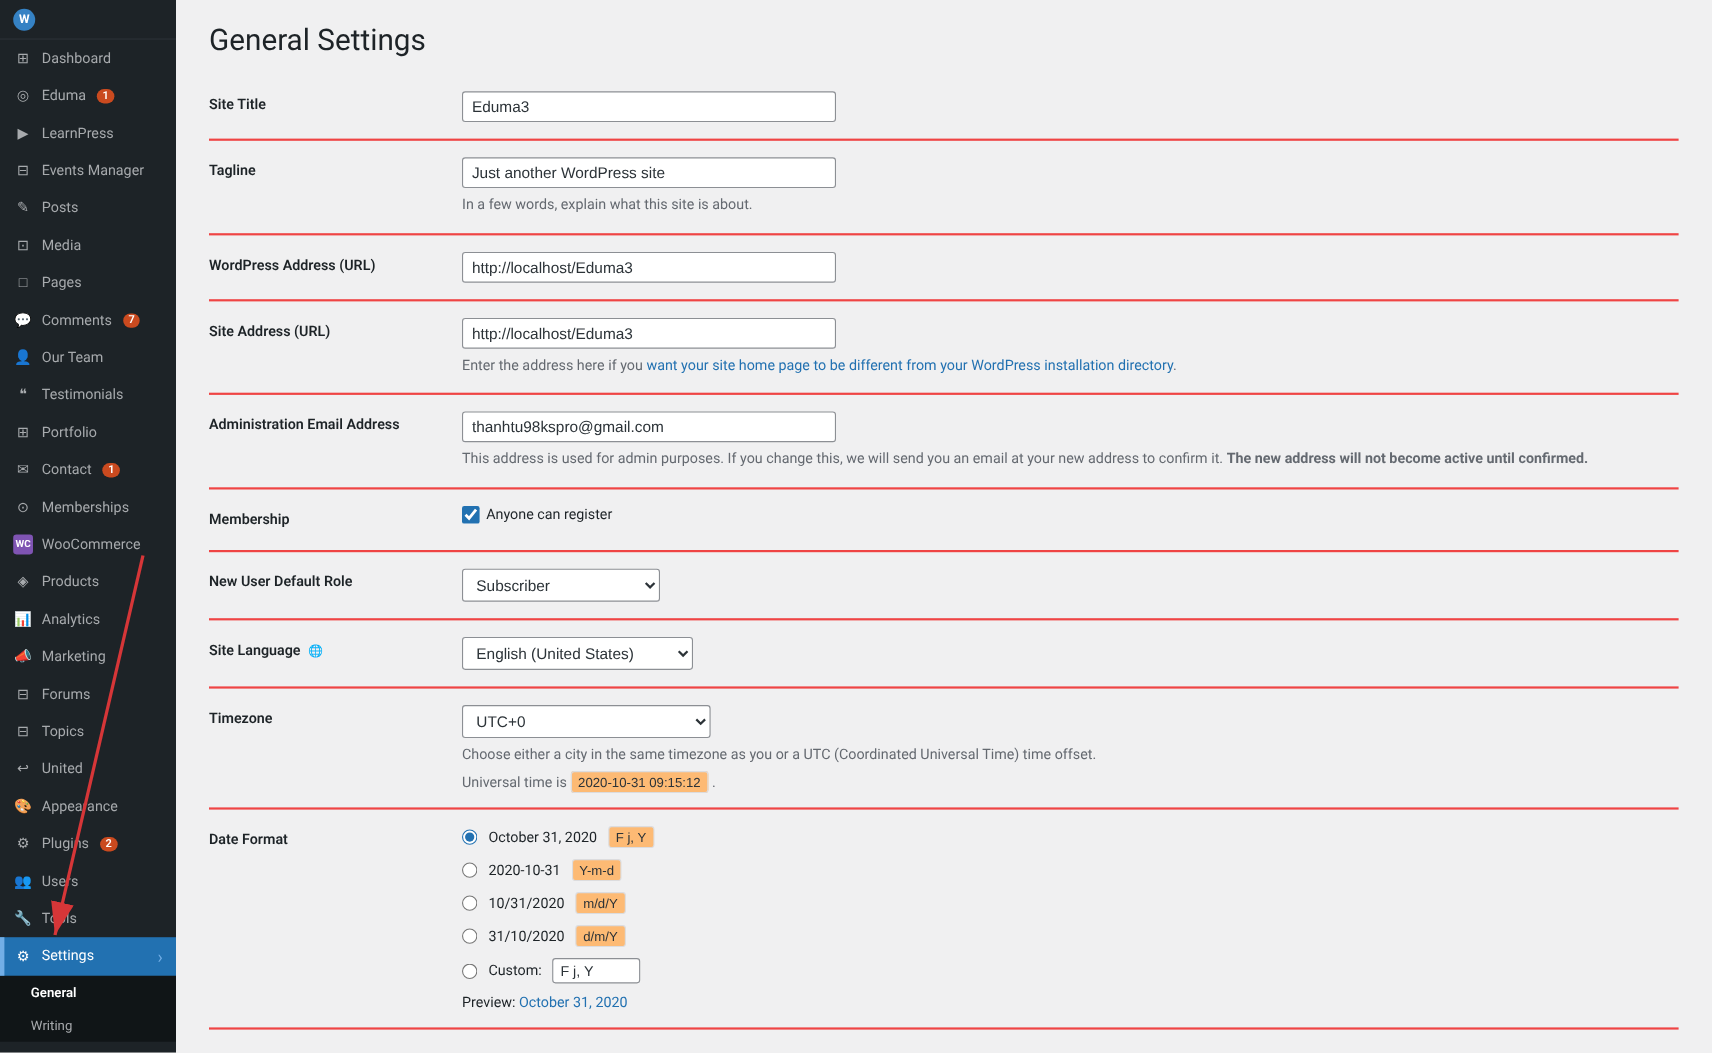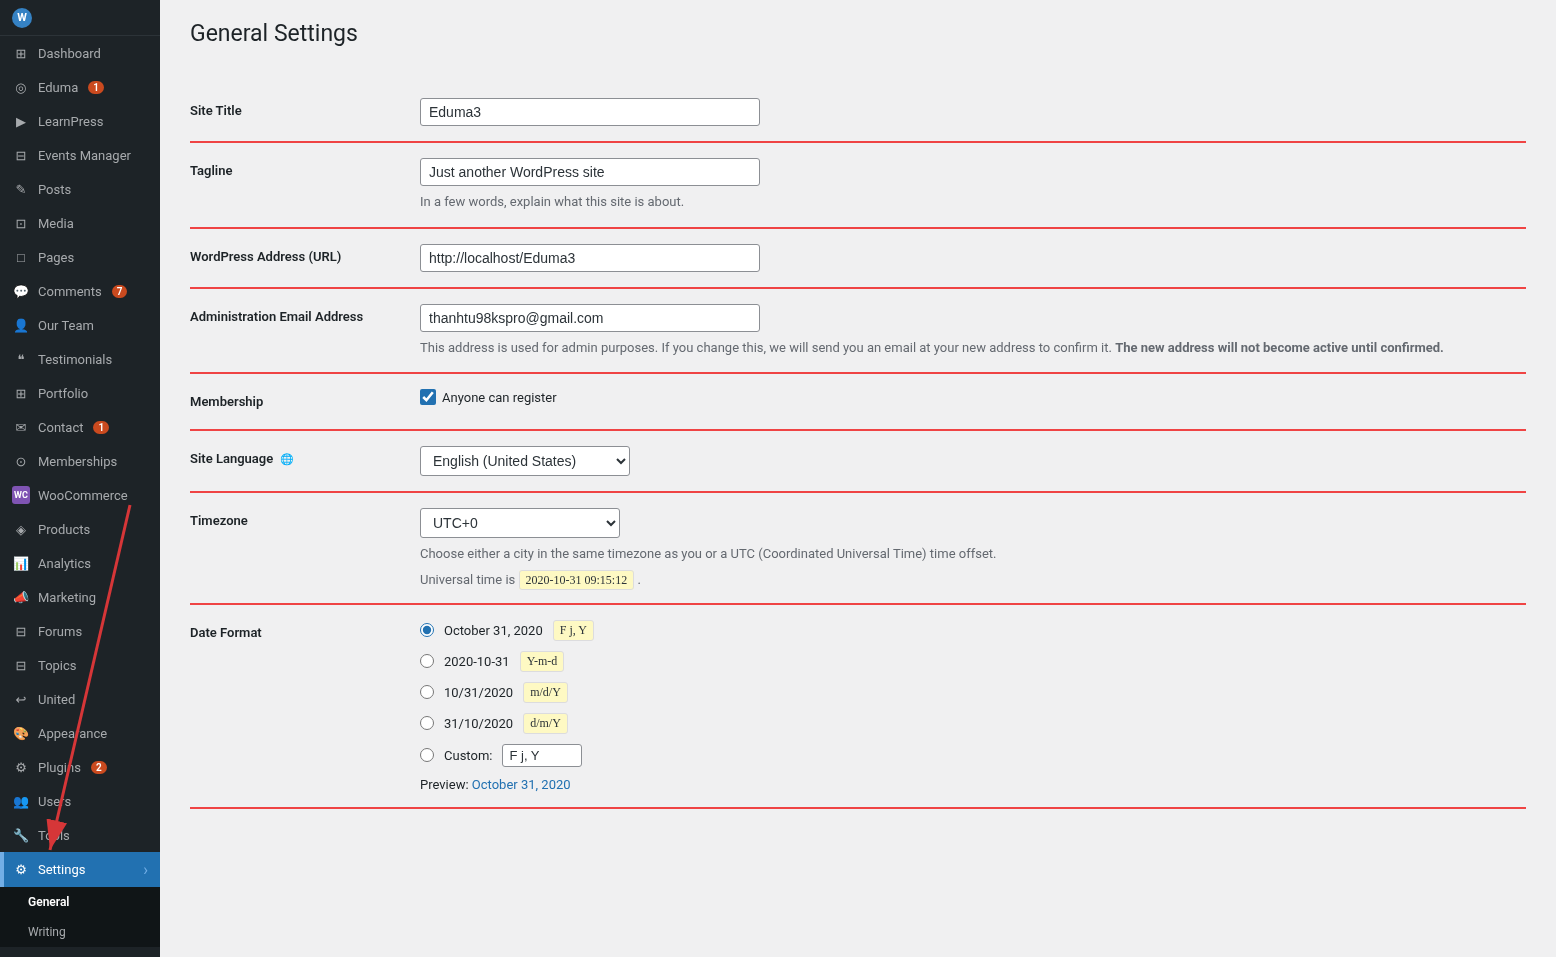--- a/index.html
+++ b/index.html
@@ -59,24 +59,24 @@
 
     
     #main {
       flex: 1;
       background: #f0f0f1;
       padding: 20px 30px;
       overflow-y: auto;
     }
 
     h1.page-title {
-      font-size: 23px;
+      font-size: 27px;
       font-weight: 400;
       color: #1d2327;
-      margin-bottom: 36px;
+      margin-bottom: 16px;
     }
 
     .form-table {
       width: 100%;
       border-collapse: collapse;
     }
     .form-table tr {
       border-bottom: 2px solid #ef4444;
     }
     .form-table th {
@@ -129,25 +129,25 @@
       font-size: 13px;
     }
     .checkbox-label input[type="checkbox"] {
       width: 16px; height: 16px;
       accent-color: #2271b1;
     }
     .radio-group { display: flex; flex-direction: column; gap: 10px; }
     .radio-row { display: flex; align-items: center; gap: 10px; font-size: 13px; }
     .radio-row input[type="radio"] { accent-color: #2271b1; width: 14px; height: 14px; }
     .code-tag {
-      background: #fef9c3;
+      background: #fdba74;
       border: 1px solid #dcdcde;
       padding: 2px 6px;
       border-radius: 3px;
-      font-family: Liberation Serif, serif;
+      font-family: Liberation Sans, sans-serif;
       font-size: 12px;
       color: #2c3338;
     }
     .universal-time {
       font-size: 13px;
       color: #646970;
       margin-top: 8px;
     }
     .preview-row {
       font-size: 13px;
@@ -310,20 +310,29 @@
       </td>
     </tr>
 
     <tr>
       <th>WordPress Address (URL)</th>
       <td>
         <input type="text" class="wide" value="http://localhost/Eduma3" style="">
       </td>
     </tr>
 
+    <tr>
+      <th>Site Address (URL)</th>
+      <td>
+        <input type="text" class="wide" value="http://localhost/Eduma3" style="">
+        <p class="description">
+          <span>Enter the address here if you </span><a href="#">want your site home page to be different from your WordPress installation directory</a><span>.</span>
+        </p>
+      </td>
+    </tr>
 
     <tr>
       <th>Administration Email Address</th>
       <td>
         <input type="email" class="wide" value="thanhtu98kspro@gmail.com" style="">
         <p class="description">
           <span>This address is used for admin purposes. If you change this, we will send you an email at your new address to confirm it.</span>
           <strong> <span>The new address will not become active until confirmed.</span></strong>
         </p>
       </td>
@@ -332,37 +341,49 @@
     <tr>
       <th>Membership</th>
       <td>
         <label class="checkbox-label">
           <input type="checkbox" checked="" style="">
           <span>Anyone can register</span>
         </label>
       </td>
     </tr>
 
+    <tr>
+      <th>New User Default Role</th>
+      <td>
+        <select style="width:180px;">
+          <option selected="">Subscriber</option>
+          <option>Contributor</option>
+          <option>Author</option>
+          <option>Editor</option>
+          <option>Administrator</option>
+        </select>
+      </td>
+    </tr>
 
     <tr>
       <th>
         <span>Site Language</span>
         <span style="font-size:11px; margin-left:4px;">🌐</span>
       </th>
       <td>
         <select style="width:210px;">
           <option selected="">English (United States)</option>
         </select>
       </td>
     </tr>
 
     <tr>
       <th>Timezone</th>
       <td>
-        <select style="width:200px;">
+        <select style="width:226px;">
           <option selected="">UTC+0</option>
         </select>
         <p class="description">Choose either a city in the same timezone as you or a UTC (Coordinated Universal Time) time offset.</p>
         <p class="universal-time">
           <span>Universal time is</span>
           <span class="code-tag">2020-10-31 09:15:12</span>
           <span>.</span>
         </p>
       </td>
     </tr>

